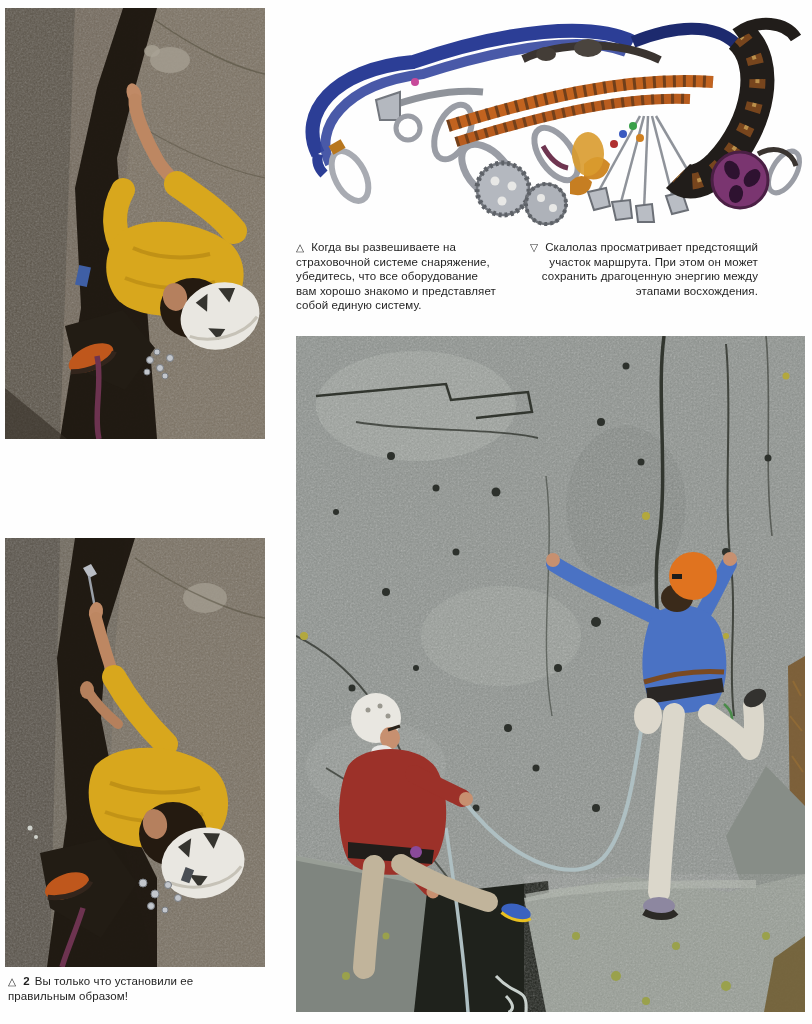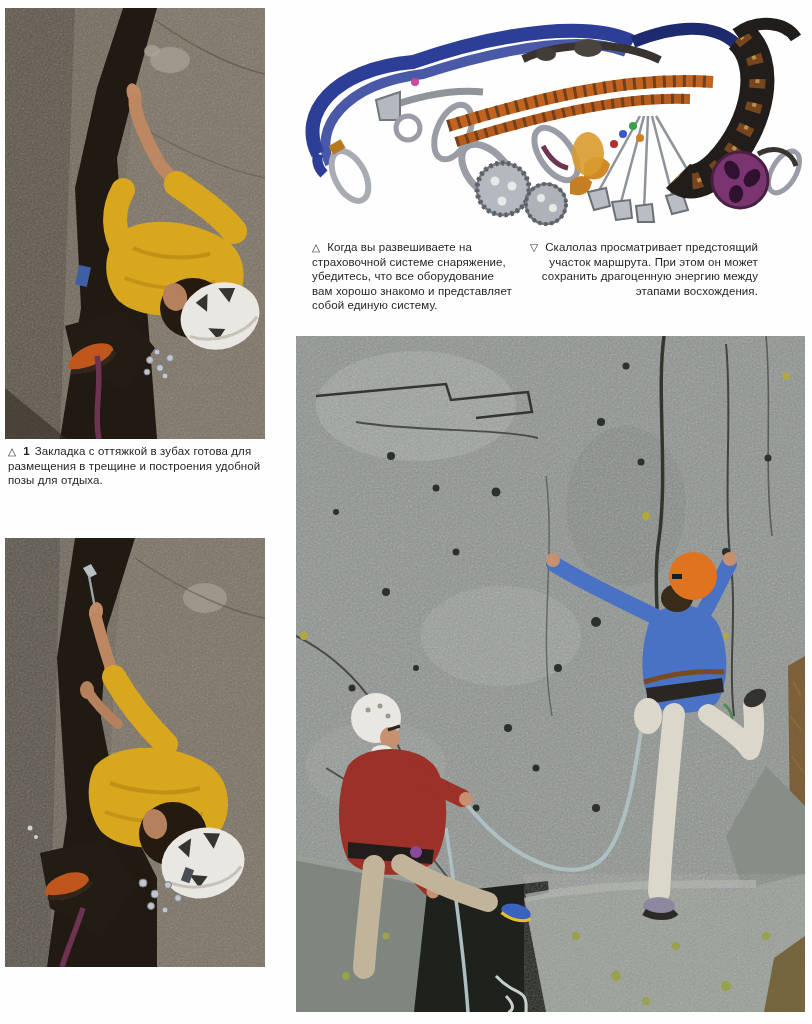--- a/index.html
+++ b/index.html
@@ -68,21 +68,20 @@
           <circle cx="152" cy="344" r="3"></circle>
           <circle cx="160" cy="368" r="3"></circle>
           <circle cx="142" cy="364" r="3"></circle>
         </g>
         <rect x="72" y="258" width="12" height="20" fill="#3f5fa5" transform="rotate(12 78 268)"></rect>
         <path d="M92,348 C98,375 88,405 94,431" stroke="#6d3350" stroke-width="5.5" fill="none"></path>
       </g>
     </svg>
   </div>
 
-  <p class="cap" style="left:8px;top:444px;width:256px;"><span class="mk">△</span><b>1</b><span>Закладка с оттяжкой в зубах готова для размещения в трещине и построения удобной позы для отдыха.</span></p>
 
   <div class="photo" style="left:5px;top:538px;width:260px;height:429px;">
     <svg viewBox="0 0 260 429" preserveAspectRatio="none">
       <rect width="260" height="429" fill="#6f685c"></rect>
       <polygon points="120,0 260,0 260,429 150,429 105,250 110,110" fill="#7a7163"></polygon>
       <polygon points="0,0 55,0 45,429 0,429" fill="#5a544b"></polygon>
       <rect width="260" height="429" filter="url(#n1)" opacity="0.30"></rect>
       <polygon points="70,0 130,0 102,90 96,180 112,260 152,340 152,429 42,429 62,280 52,120" fill="#1b150e" opacity="0.95"></polygon>
       <ellipse cx="200" cy="60" rx="22" ry="15" fill="#a39c90" opacity="0.8"></ellipse>
       <path d="M130,20 C180,55 230,75 260,80" stroke="#55503f" stroke-width="1.5" fill="none" opacity="0.55"></path>
@@ -120,20 +119,21 @@
           <circle cx="173" cy="360" r="3.5"></circle>
           <circle cx="146" cy="368" r="3.5"></circle>
           <circle cx="160" cy="372" r="3"></circle>
           <rect x="178" y="330" width="9" height="14" fill="#4a4e54" stroke="none" transform="rotate(20 182 337)"></rect>
         </g>
         <path d="M78,370 C70,395 62,412 57,429" stroke="#6d3350" stroke-width="5.5" fill="none"></path>
       </g>
     </svg>
   </div>
 
+  <p class="cap" style="left:8px;top:974px;width:250px;"><span class="mk">△</span><b>2</b><span>Вы только что установили ее правильным образом!</span></p>
 
   <div class="photo" style="left:288px;top:4px;width:522px;height:222px;background:#fefefe;">
     <svg viewBox="0 0 522 222" preserveAspectRatio="none">
       <rect width="522" height="222" fill="#fefefe"></rect>
       <g>
         <path d="M30,150 C10,110 45,65 125,58 C220,25 305,18 345,38" stroke="#2c3e96" stroke-width="14" fill="none"></path>
         <path d="M42,160 C25,125 55,80 135,70 C228,40 300,32 338,48" stroke="#35479f" stroke-width="10" fill="none" opacity="0.9"></path>
         <path d="M345,38 C385,22 425,18 448,40" stroke="#1d2a6e" stroke-width="12" fill="none"></path>
         <path d="M30,150 C28,158 30,164 36,170" stroke="#2c3e96" stroke-width="10" fill="none"></path>
       </g>
@@ -205,21 +205,21 @@
       <g>
         <circle cx="452" cy="176" r="28" fill="#7a3570" stroke="#4a1f44" stroke-width="3"></circle>
         <ellipse cx="444" cy="166" rx="7" ry="10" fill="#2e1230" transform="rotate(-30 444 166)"></ellipse>
         <ellipse cx="464" cy="174" rx="7" ry="10" fill="#2e1230" transform="rotate(40 464 174)"></ellipse>
         <ellipse cx="448" cy="190" rx="7" ry="9" fill="#2e1230" transform="rotate(10 448 190)"></ellipse>
         <path d="M470,150 C488,140 504,148 508,162" stroke="#3a3430" stroke-width="5" fill="none"></path>
       </g>
     </svg>
   </div>
 
-  <p class="cap" style="left:312px;top:240px;width:200px;"><span class="mk">△</span><span>Когда вы развешиваете на страховочной системе снаряжение, убедитесь, что все оборудование вам хорошо знакомо и представляет собой единую систему.</span></p>
+  <p class="cap" style="left:296px;top:240px;width:200px;"><span class="mk">△</span><span>Когда вы развешиваете на страховочной системе снаряжение, убедитесь, что все оборудование вам хорошо знакомо и представляет собой единую систему.</span></p>
 
   <p class="cap" style="left:520px;top:240px;width:238px;text-align:right;"><span class="mk">▽</span><span>Скалолаз просматривает предстоящий участок маршрута. При этом он может сохранить драгоценную энергию между этапами восхождения.</span></p>
 
   <div class="photo" style="left:296px;top:336px;width:509px;height:676px;">
     <svg viewBox="0 0 509 676" preserveAspectRatio="none">
       <rect width="509" height="676" fill="#8e938f"></rect>
       <ellipse cx="120" cy="70" rx="100" ry="55" fill="#abb1ab" opacity="0.5"></ellipse>
       <ellipse cx="205" cy="300" rx="80" ry="50" fill="#a6aca6" opacity="0.45"></ellipse>
       <ellipse cx="80" cy="430" rx="70" ry="45" fill="#9fa59f" opacity="0.4"></ellipse>
       <ellipse cx="330" cy="170" rx="60" ry="80" fill="#7e837f" opacity="0.5"></ellipse>

